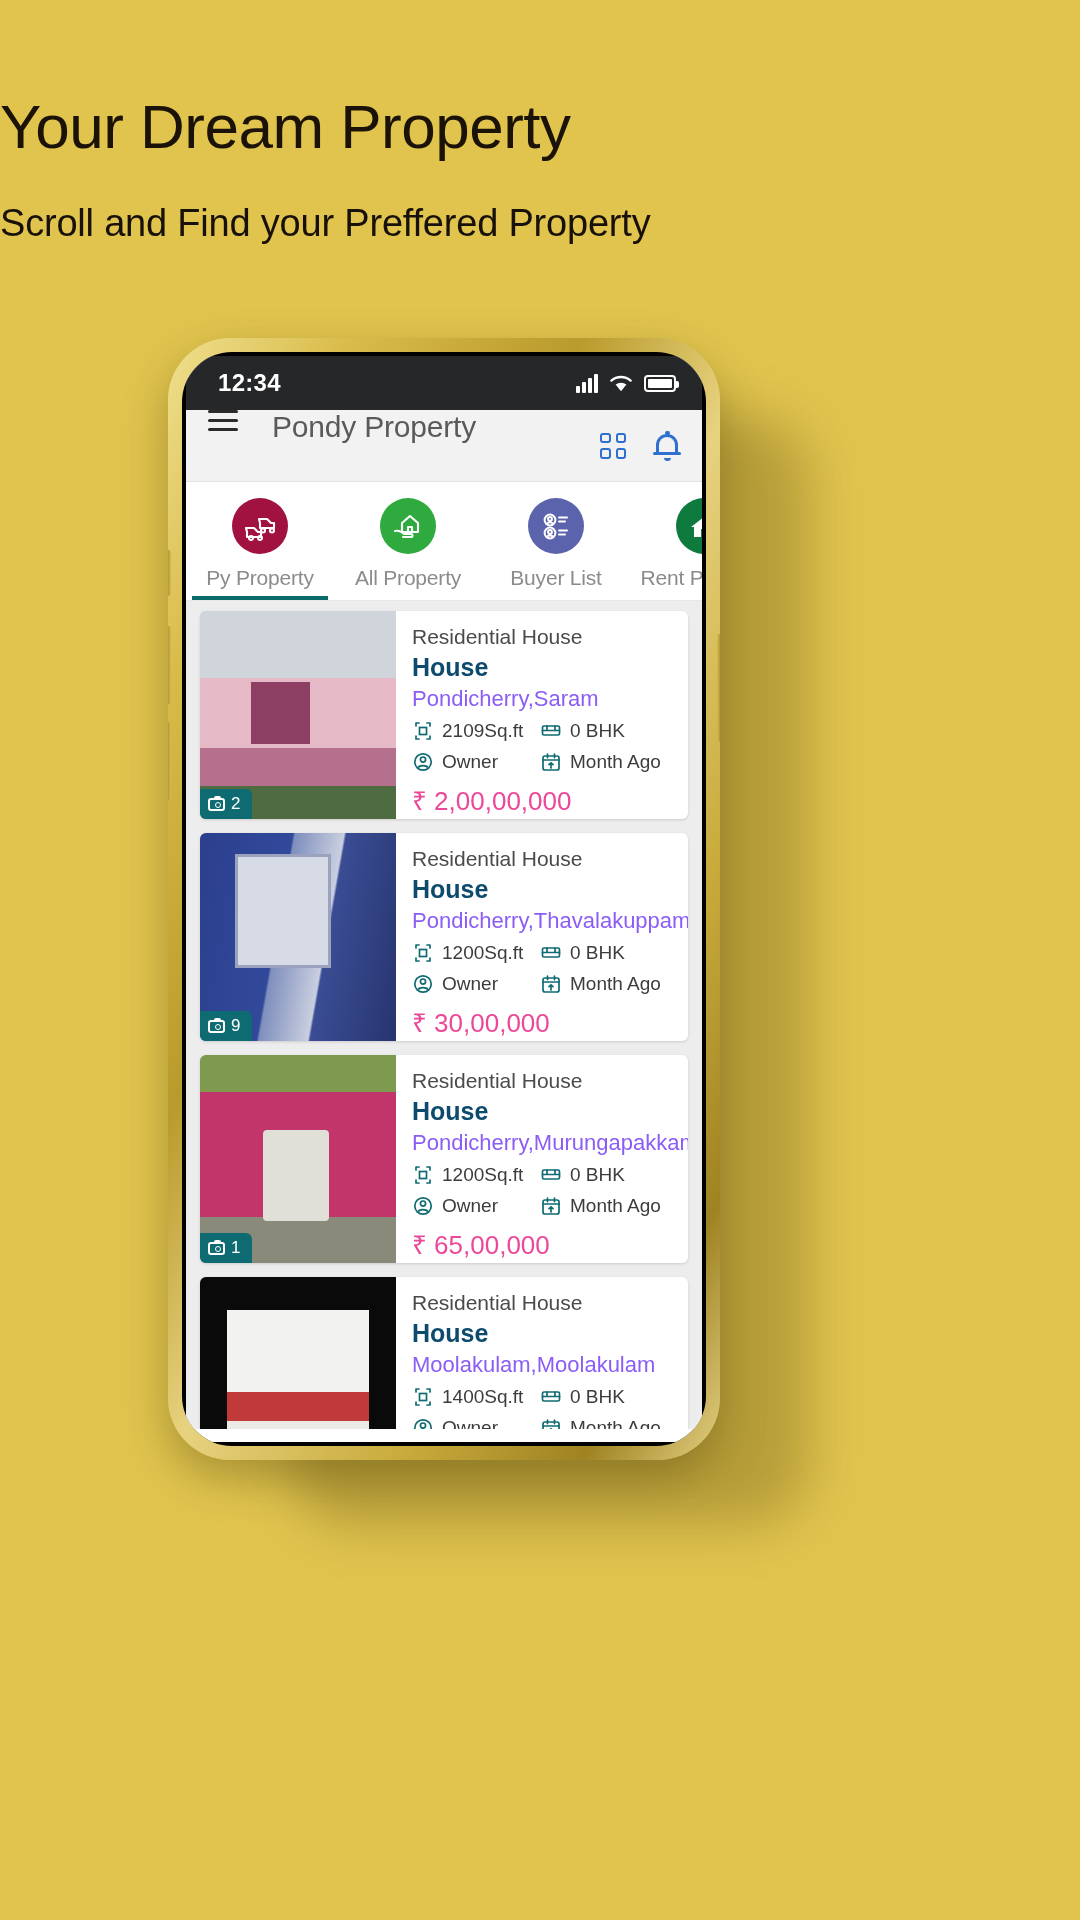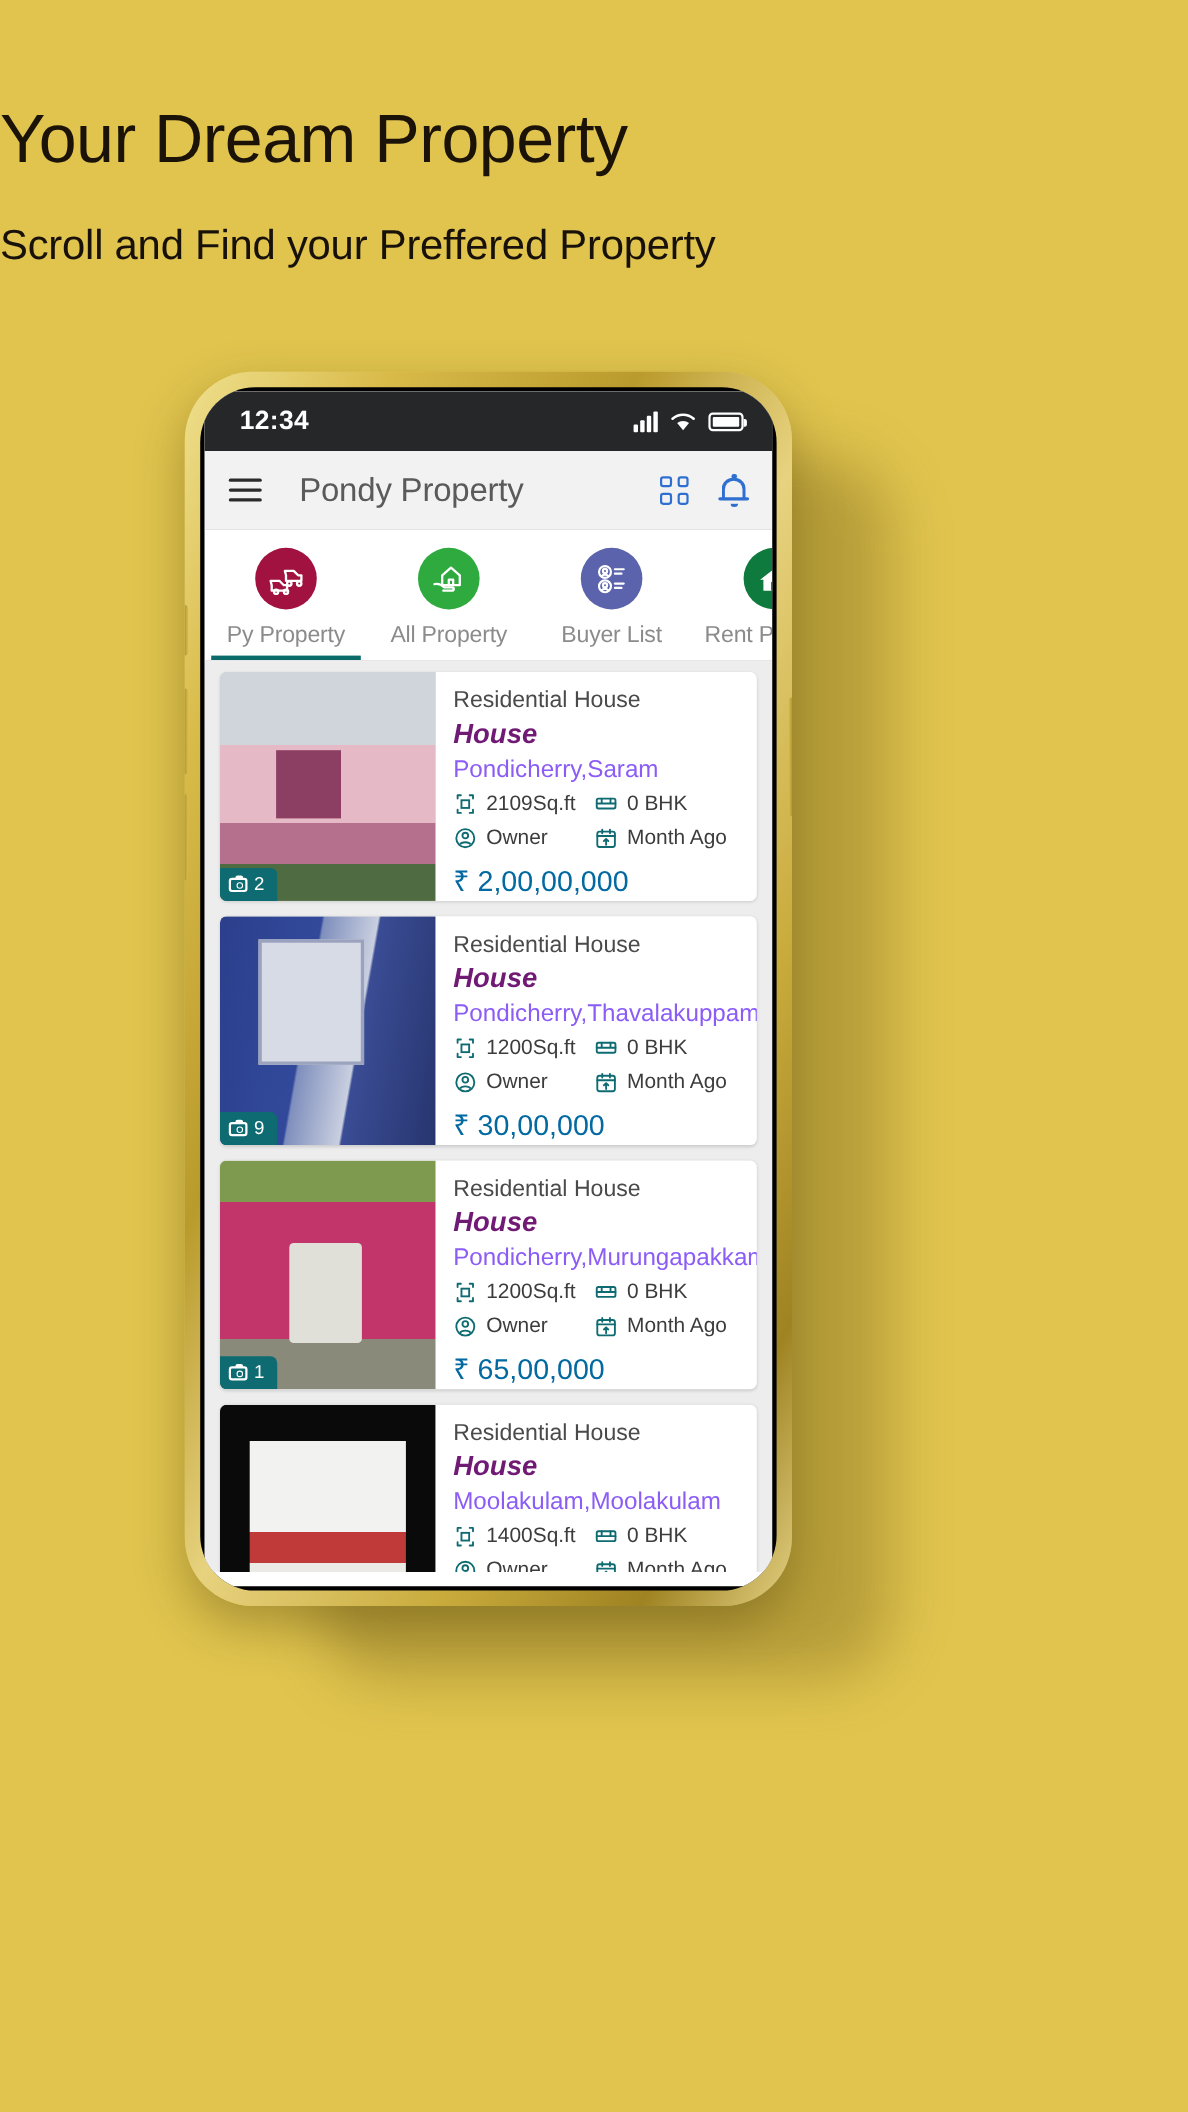--- a/index.html
+++ b/index.html
@@ -92,21 +92,21 @@
   .batt {
     width: 32px; height: 17px; border: 2px solid #fff; border-radius: 4px;
     position: relative; padding: 2px;
   }
   .batt::after{content:"";position:absolute;right:-5px;top:4px;width:3px;height:7px;background:#fff;border-radius:0 2px 2px 0;}
   .batt i { display:block; width: 100%; height: 100%; background: #fff; border-radius:1px; }
 
   
   .appbar {
     height: 72px; background: #f2f2f2;
-    display: flex; align-items: center; padding: 0 22px;
+    display: flex; padding: 0 22px;
     border-bottom: 1px solid #e2e2e2;
   }
   .hamburger { width: 30px; display:flex; flex-direction:column; gap:6px; cursor:pointer; }
   .hamburger span { display:block; height: 3px; background:#2b2b2b; border-radius:2px; }
   .appbar-title {
     font-size: 30px; color: #5a5a5a; font-weight: 400;
     margin-left: 34px; flex: 1; letter-spacing: -0.2px;
   }
   .appbar-actions { display: flex; align-items: center; gap: 28px; }
   .grid-icon { width: 26px; height: 26px; display:grid; grid-template-columns:1fr 1fr; grid-template-rows:1fr 1fr; gap:5px; }
@@ -178,27 +178,27 @@
     border-top-right-radius: 6px;
   }
   .cam {
     width: 17px; height: 13px; border: 2px solid #fff; border-radius: 3px;
     position: relative;
   }
   .cam::before{content:"";position:absolute;left:4px;top:-4px;width:7px;height:3px;background:#fff;border-radius:2px 2px 0 0;}
   .cam::after{content:"";position:absolute;left:4.5px;top:2.5px;width:4px;height:4px;border:1.6px solid #fff;border-radius:50%;}
   .card-body { flex: 1; padding: 14px 16px 10px 16px; display:flex; flex-direction: column; }
   .c-type { font-size: 21px; color: #4a4a4a; margin-bottom: 4px; }
-  .c-title { font-size: 25px; font-weight: bold; color: #701a75; margin-bottom: 4px; font-style: italic; }
+  .c-title { font-size: 25px; font-weight: bold; color: #0c4a6e; margin-bottom: 4px; }
   .c-loc { font-size: 22px; color: #8b5cf6; margin-bottom: 8px; }
   .c-row { display: flex; align-items: center; margin-bottom: 9px; }
   .c-cell { display: flex; align-items: center; gap: 8px; }
   .c-cell.first { width: 128px; }
   .c-cell span.txt { font-size: 19px; color: #3c3c3c; white-space: nowrap; }
-  .c-price { font-size: 26px; color: #0369a1; font-weight: 500; margin-top: auto; }
+  .c-price { font-size: 26px; color: #ec4899; font-weight: 500; margin-top: auto; }
 
   
   .ic { width: 22px; height: 22px; flex: 0 0 22px; position: relative; }
 
   
   .img-a { position:absolute; inset:0; }
   .ph1 { background: linear-gradient(#cfd5da 0 32%, #e6b9c6 32% 66%, #b4708c 66% 84%, #4f6b42 84% 100%); }
   .ph1::after{content:"";position:absolute;left:26%;top:34%;width:30%;height:30%;background:#8d3f63;}
   .ph2 { background: linear-gradient(100deg,#2b3f8c 0%,#32499b 40%,#7f8fbd 41%,#c9cfe0 62%,#3a4c94 63%,#27356f 100%); }
   .ph2::after{content:"";position:absolute;left:18%;top:10%;width:46%;height:52%;background:#d7dbe6;border:3px solid #9aa2bd;}

